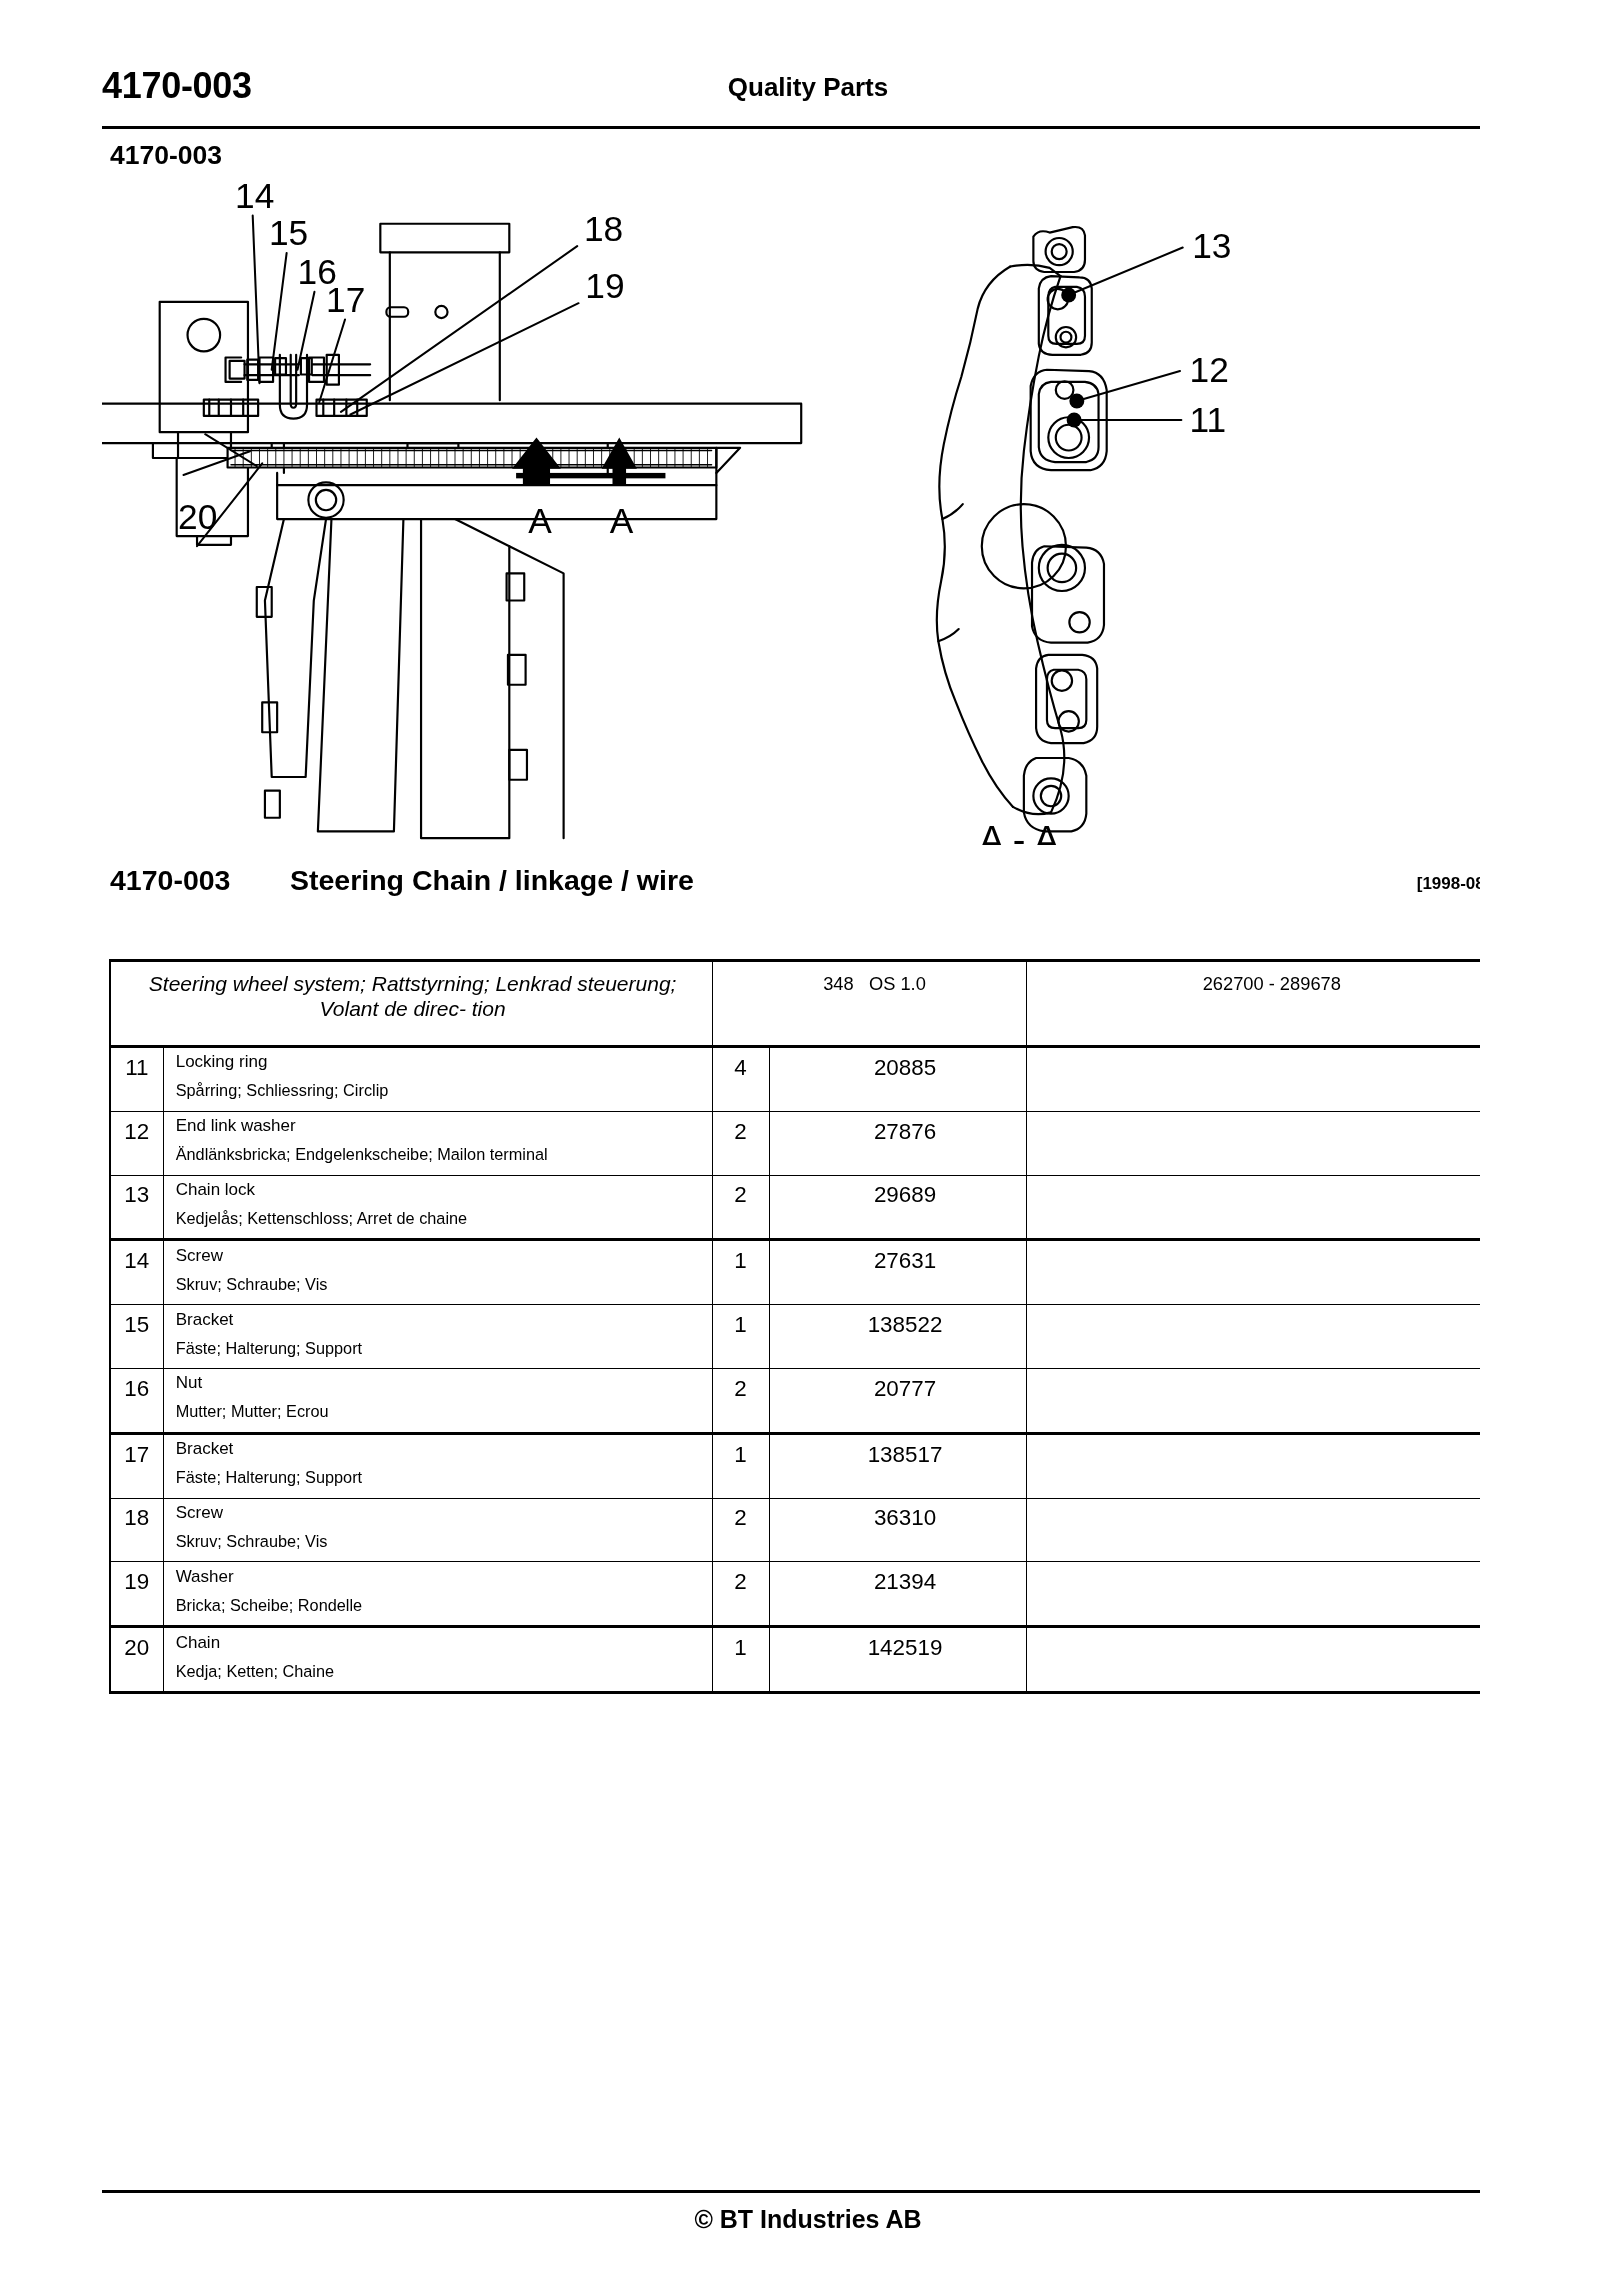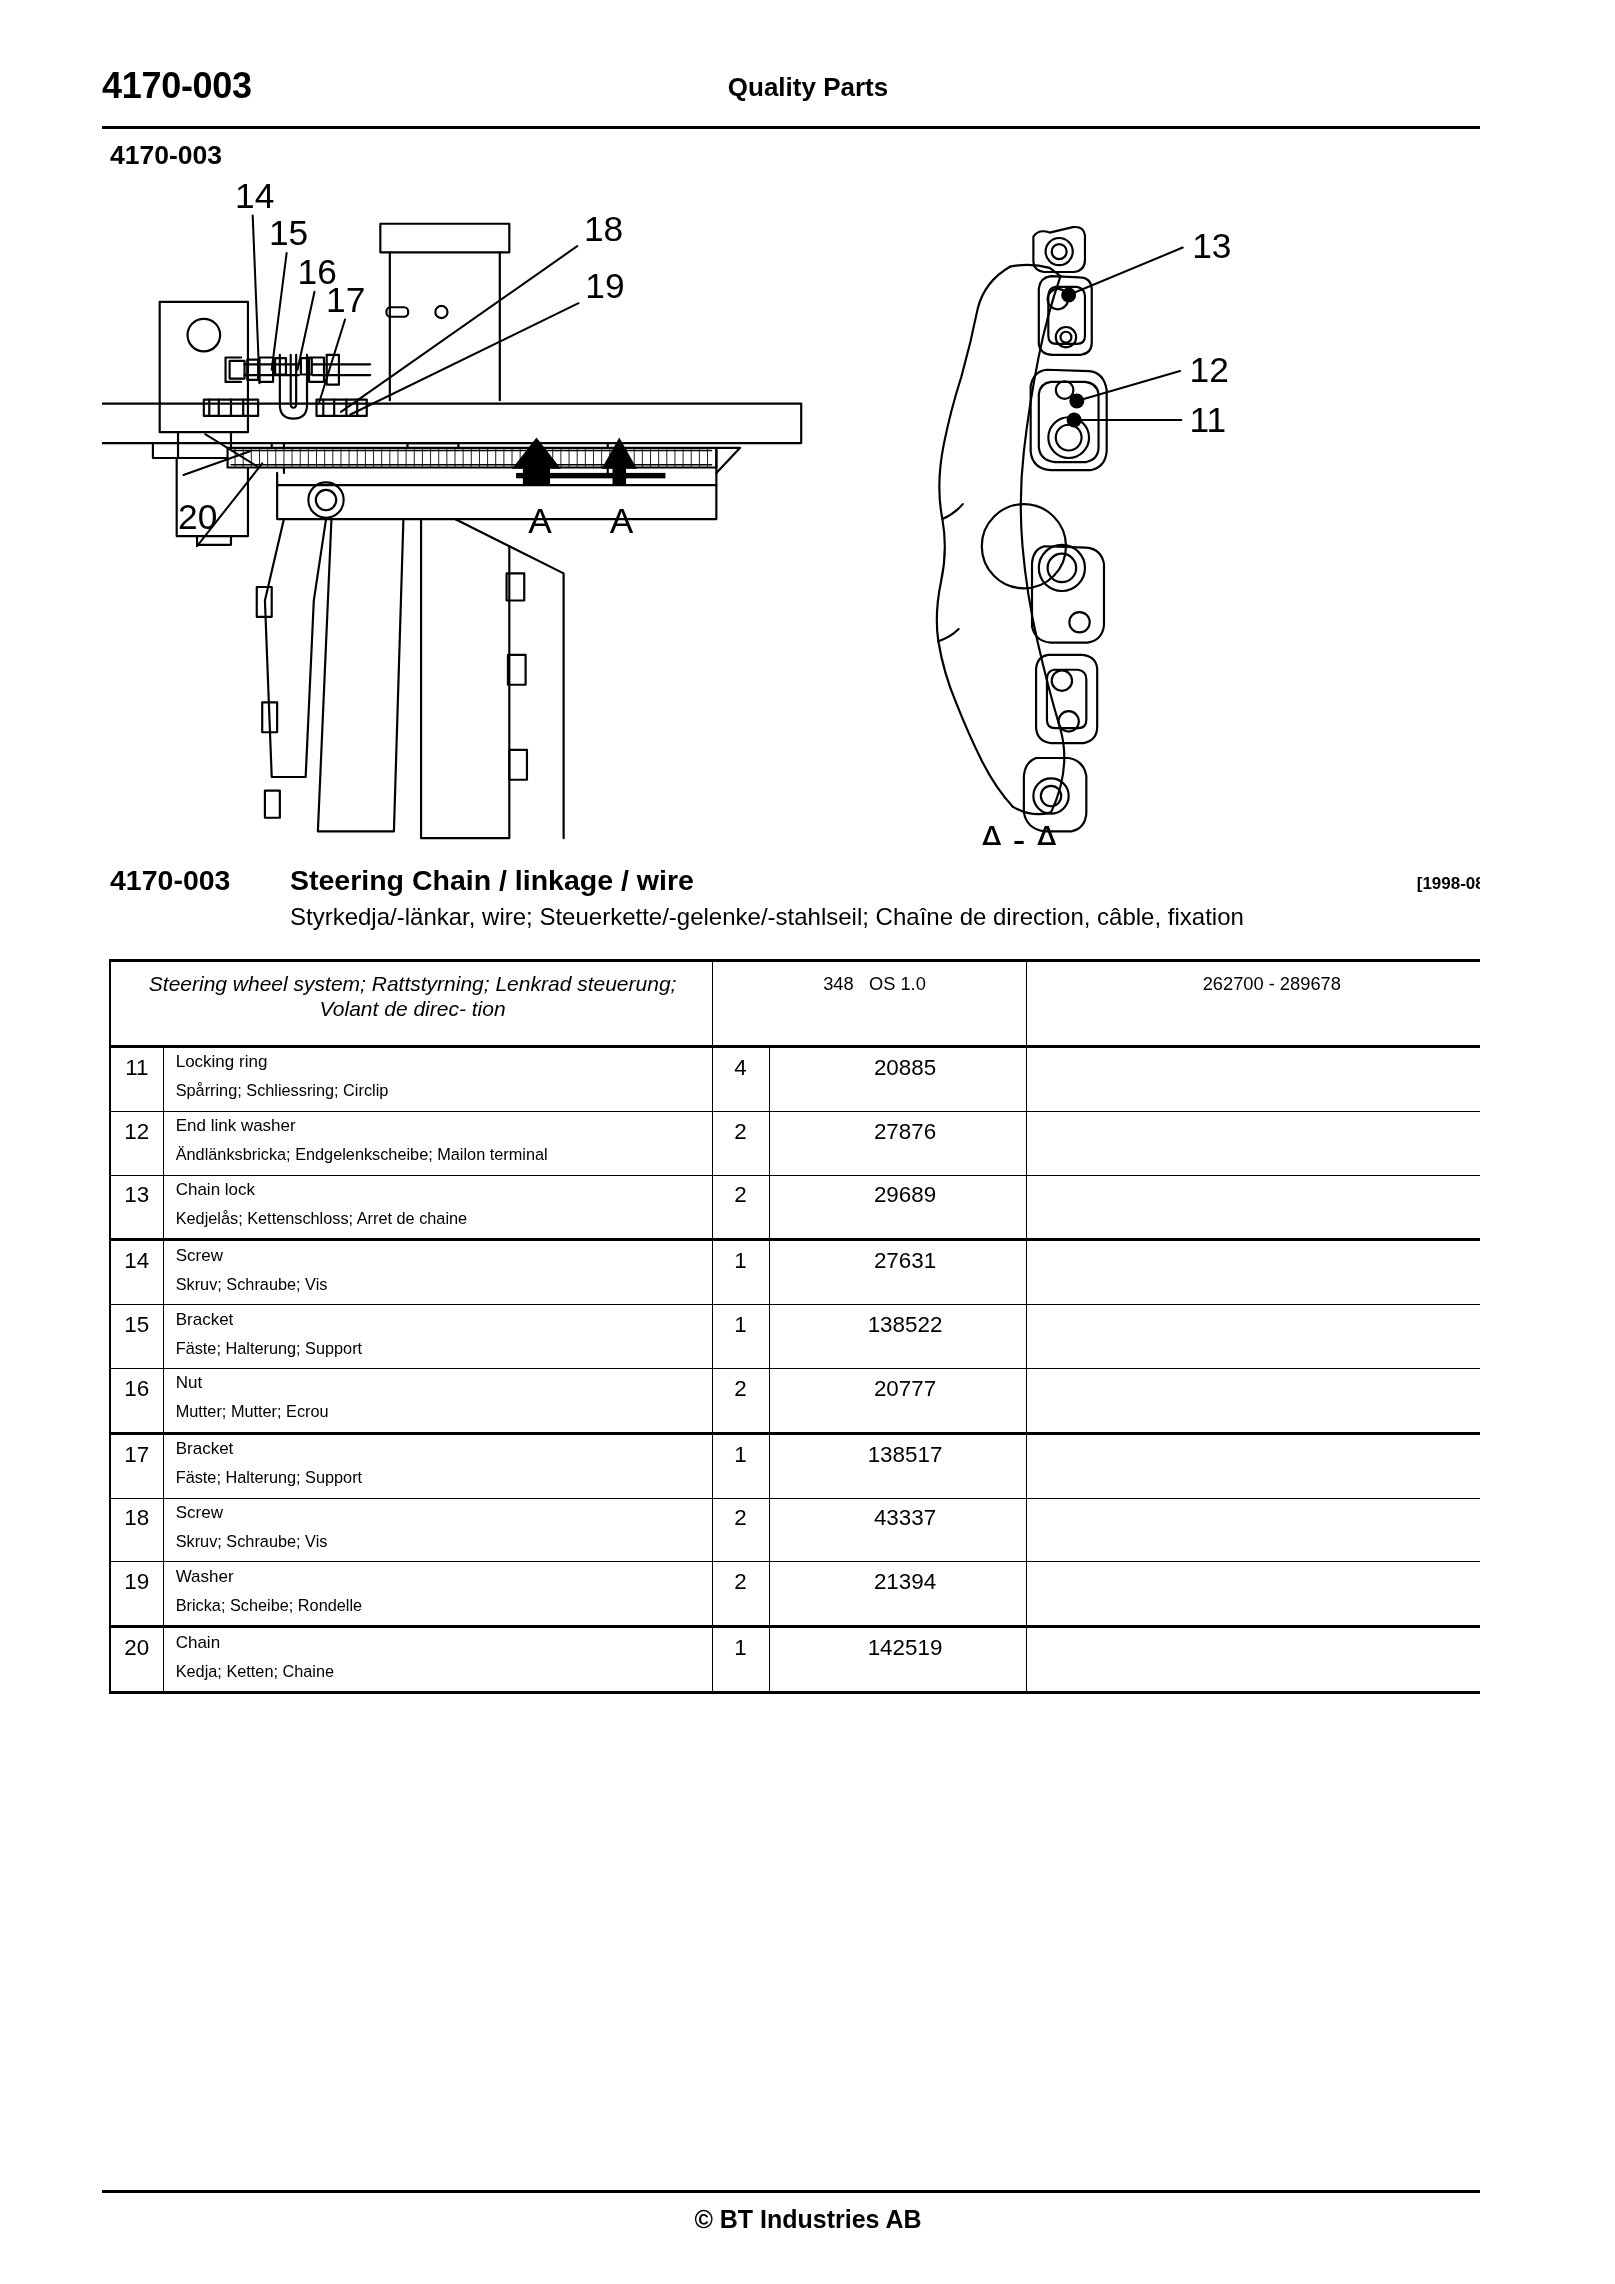--- a/index.html
+++ b/index.html
@@ -397,21 +397,20 @@
         <text x="1602" y="392">11</text>
         <text x="1292" y="1012" font-size="56">A - A</text>
       </g>
     </svg>
   </div>
 
   <div class="titleblock">
     <div class="tb-code">4170-003</div>
     <div class="tb-name">Steering Chain / linkage / wire</div>
     <div class="tb-date">[1998-08-20]</div>
-    <div class="tb-sub">Styrkedja/-länkar, wire; Steuerkette/-gelenke/-stahlseil; Chaîne de direction, câble, fixation</div>
   </div>
 
   <table class="ptable">
     <colgroup>
       <col style="width:53px">
       <col style="width:549px">
       <col style="width:57px">
       <col style="width:257px">
       <col style="width:492px">
     </colgroup>
@@ -496,21 +495,21 @@
           <td class="cell-part">138517</td>
           <td class="cell-note outer-r"></td>
         </tr>
         <tr class="drow nogap">
           <td class="cell-pos outer-l">18</td>
           <td class="cell-desc">
             <span class="desc-main">Screw</span>
             <span class="desc-alt">Skruv; Schraube; Vis</span>
           </td>
           <td class="cell-pcs">2</td>
-          <td class="cell-part">43337</td>
+          <td class="cell-part">36310</td>
           <td class="cell-note outer-r"></td>
         </tr>
         <tr class="drow nogap">
           <td class="cell-pos outer-l">19</td>
           <td class="cell-desc">
             <span class="desc-main">Washer</span>
             <span class="desc-alt">Bricka; Scheibe; Rondelle</span>
           </td>
           <td class="cell-pcs">2</td>
           <td class="cell-part">21394</td>

